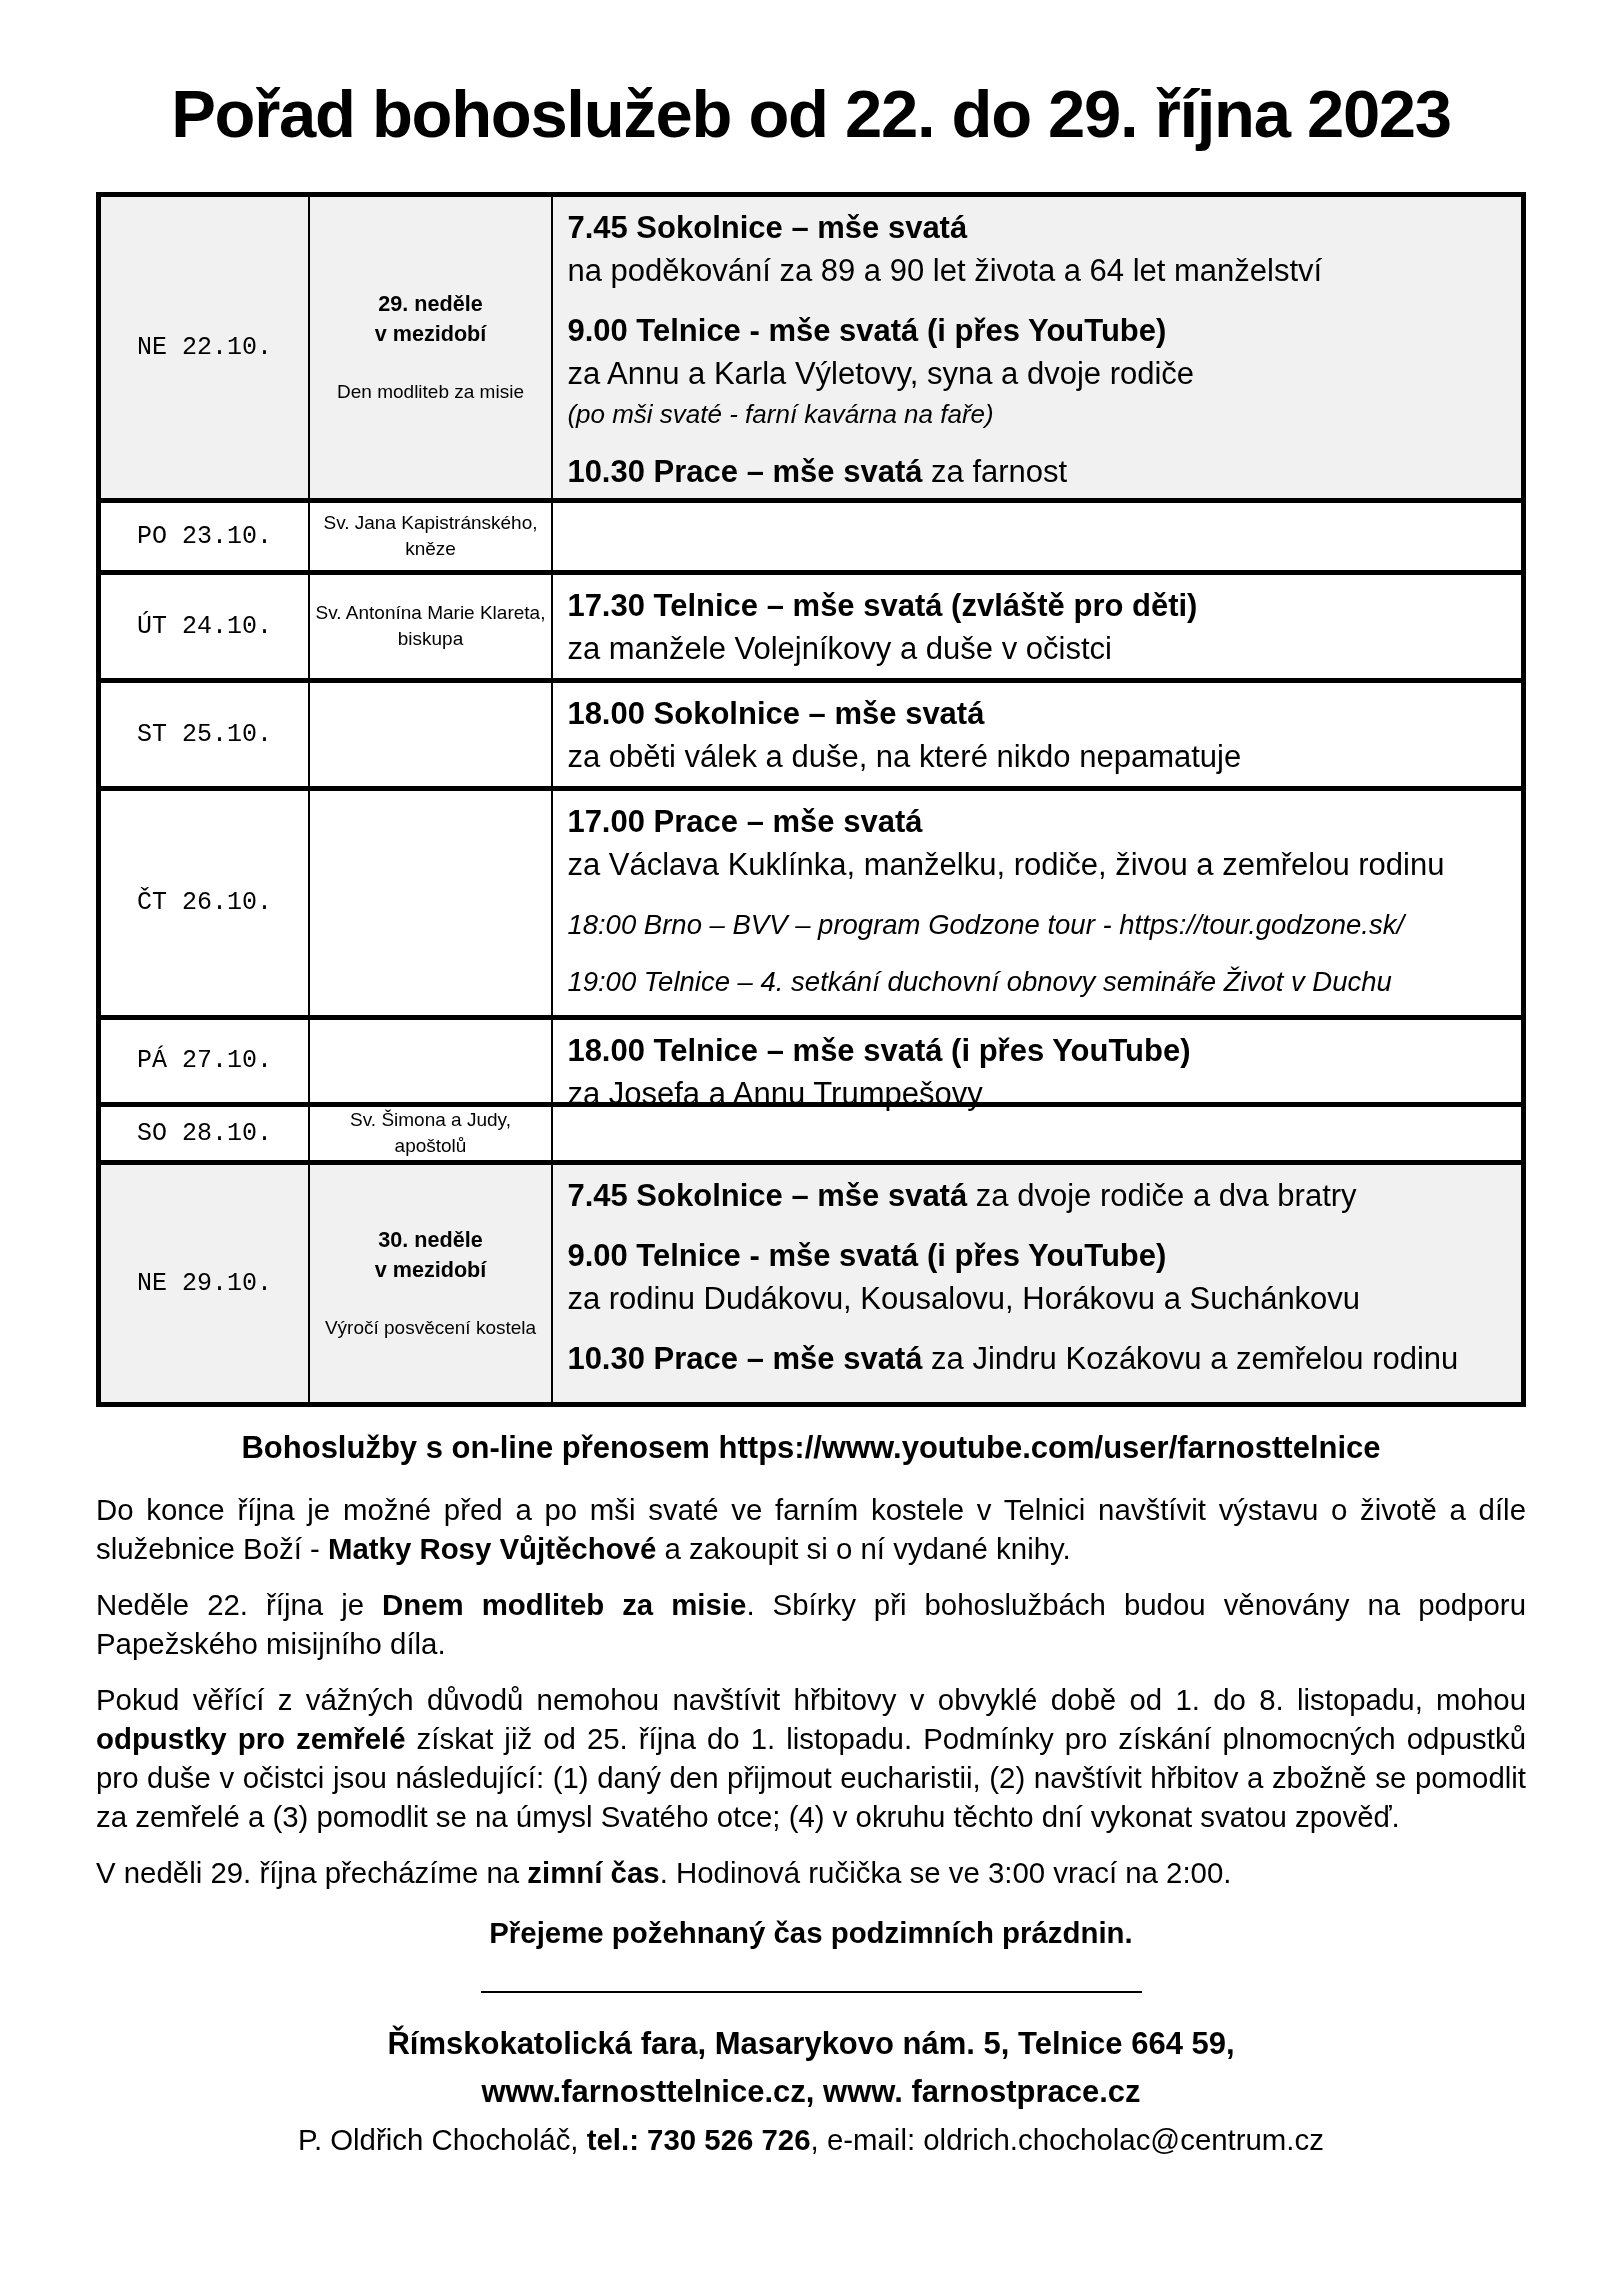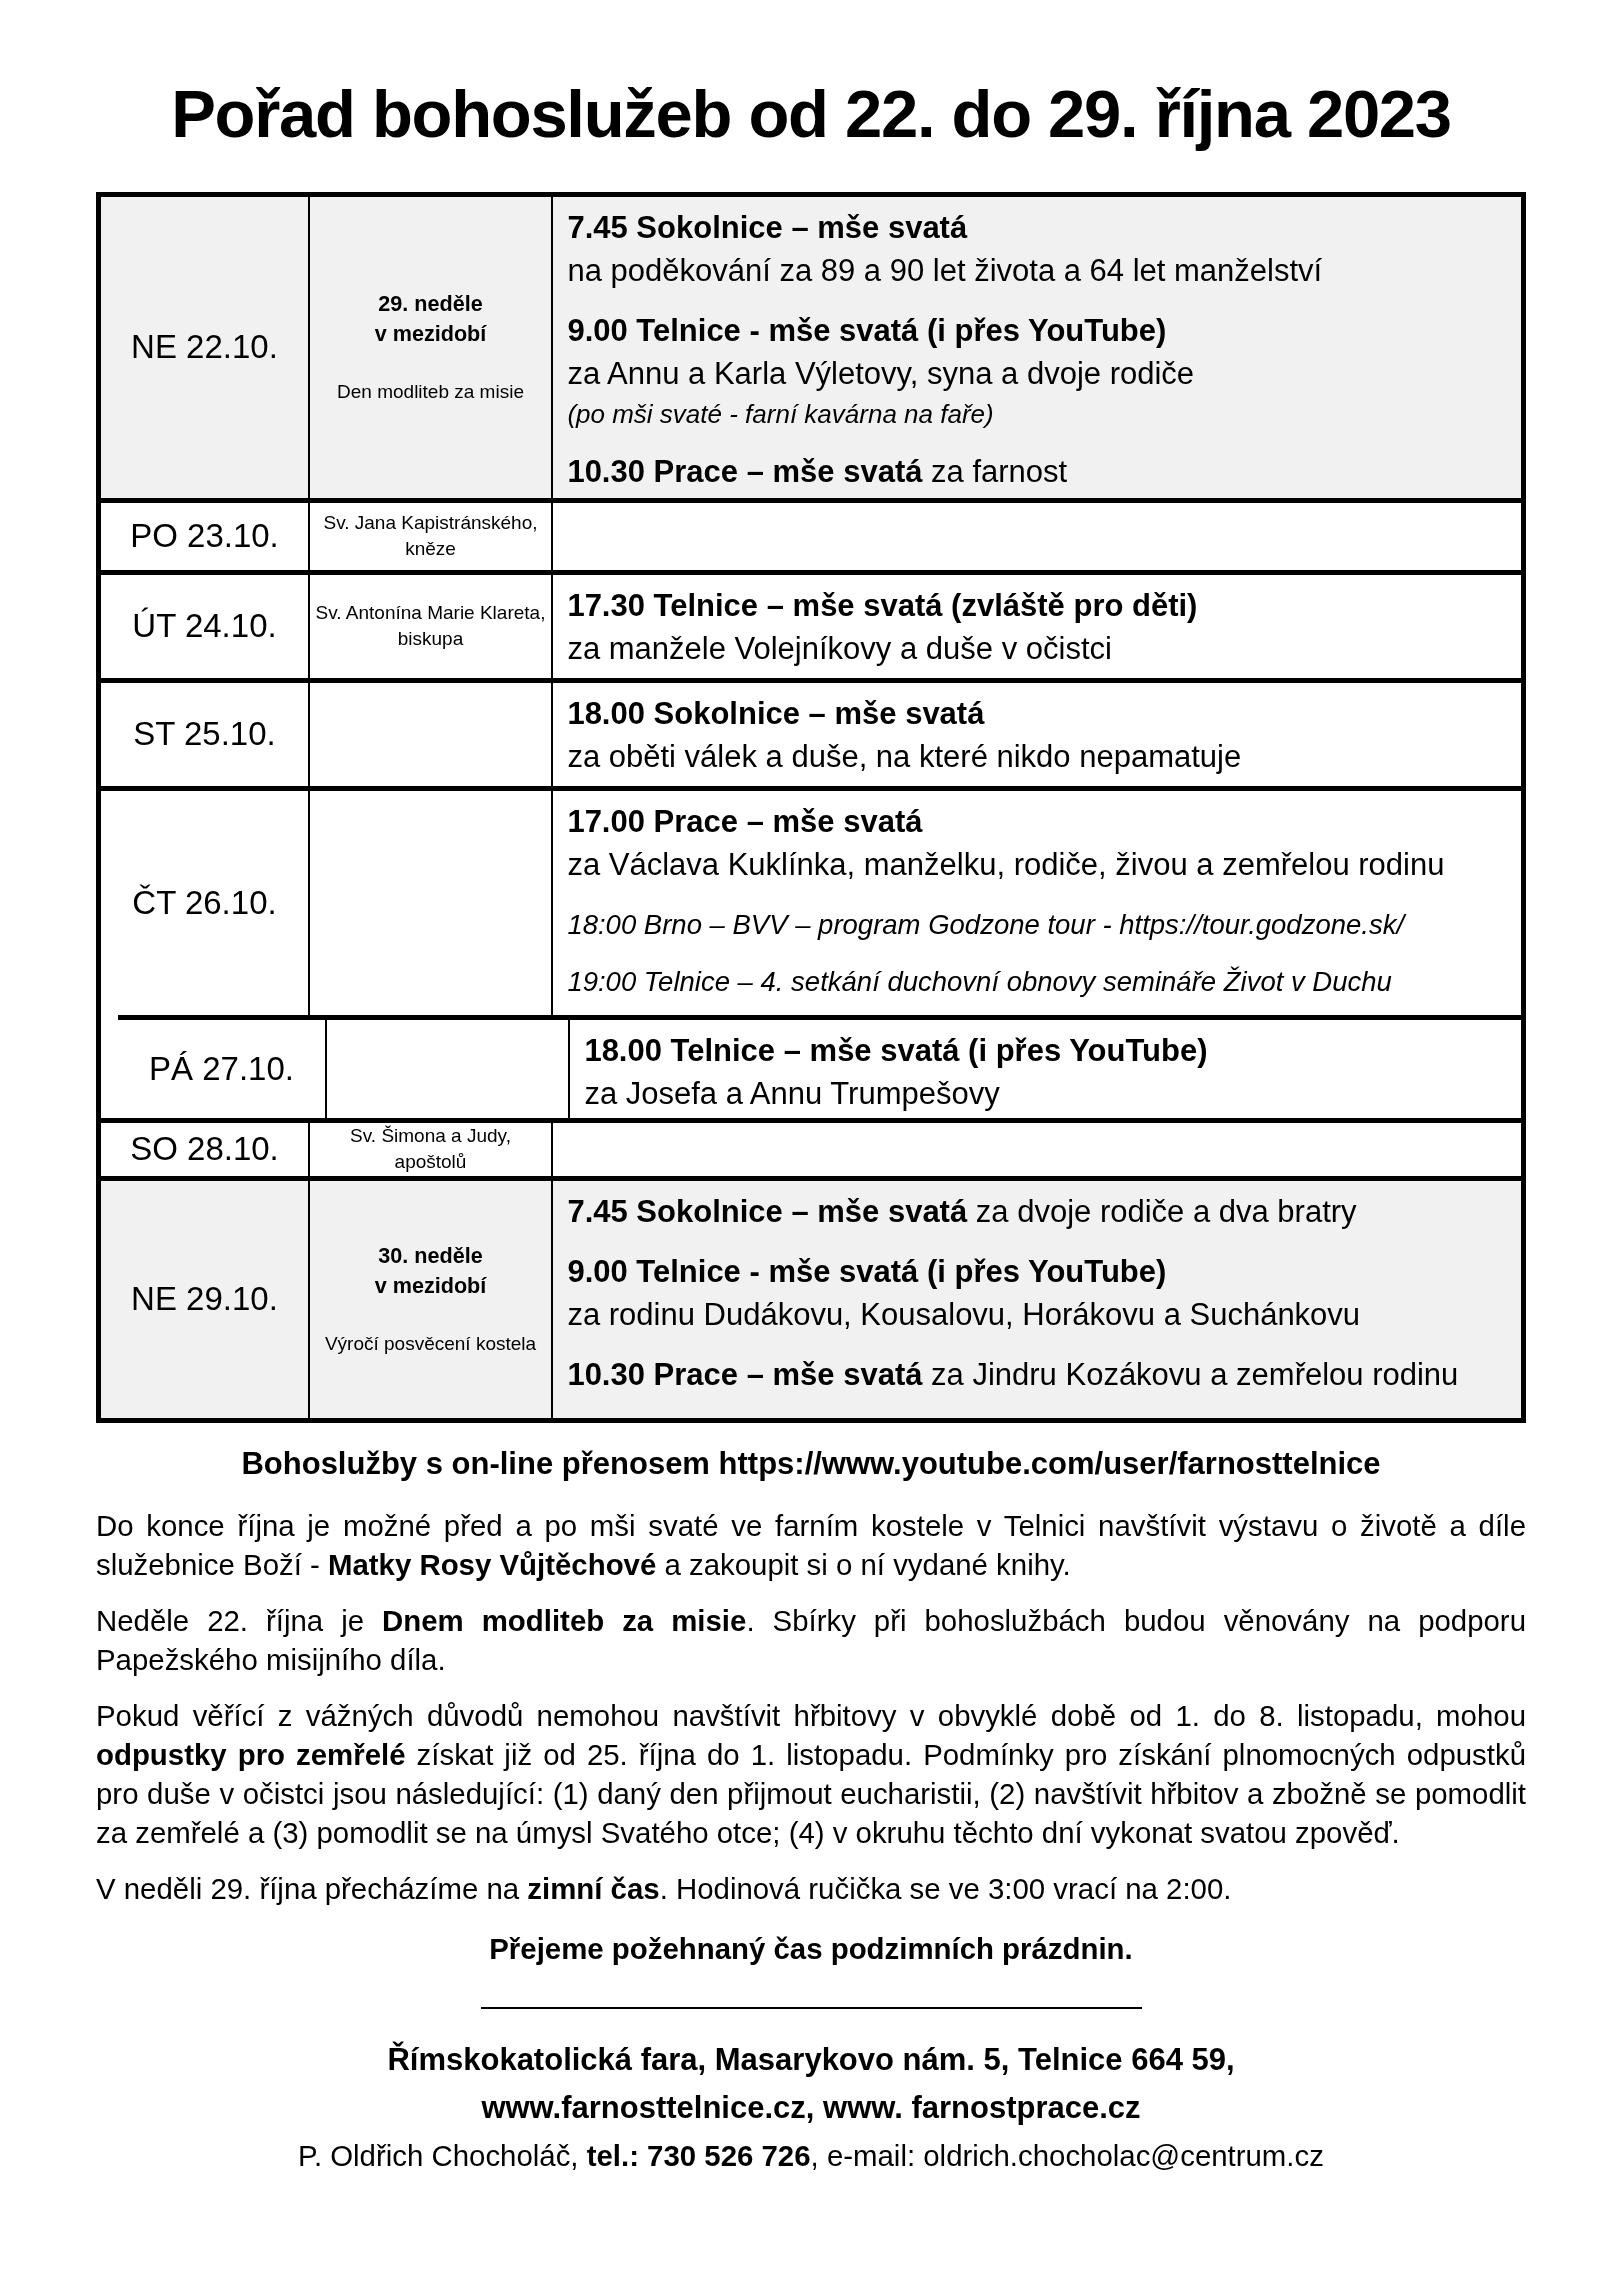--- a/index.html
+++ b/index.html
@@ -30,23 +30,24 @@
     width:1430px;
     box-sizing:border-box;
   }
   .row{display:flex;box-sizing:border-box;}
   .row + .row{border-top:5.9px solid #000;}
   .row.sunday{background:#f1f1f1;}
   .c1{
     width:209px;flex:0 0 209px;
     border-right:2.6px solid #000;
     display:flex;align-items:center;justify-content:center;
-    font-size:33px;
-    box-sizing:border-box;
-    text-align:center;
+    font-size:25px;
+    box-sizing:border-box;
+    text-align:center;
+    font-family:Liberation Mono, monospace;
   }
   .c2{
     width:243px;flex:0 0 243px;
     border-right:2.6px solid #000;
     display:flex;flex-direction:column;align-items:center;justify-content:center;
     text-align:center;
     box-sizing:border-box;
     padding:6.5px 5.2px;
   }
   .c3{
@@ -56,21 +57,21 @@
     box-sizing:border-box;
   }
   .feast-bold{font-size:21.6px;font-weight:700;line-height:30px;}
   .feast-note{font-size:19px;line-height:26px;margin-top:30px;}
   .feast-note.solo{margin-top:0;}
   .r0{height:301px;}
   .r1{height:72px;}
   .r2{height:108px;}
   .r3{height:108px;}
   .r4{height:229px;}
-  .r5{height:103px;margin-left:17px;}
+  .r5{height:87px;}
   .r6{height:58px;}
   .r7{height:242px;}
 
   .entry + .entry{margin-top:17px;}
   .t{font-size:31px;font-weight:700;line-height:43px;}
   .t .r{font-weight:400;}
   .d{font-size:31px;font-weight:400;line-height:43px;}
   .n{font-size:26px;font-style:italic;line-height:38px;}
   .it{font-size:27.5px;font-style:italic;line-height:38px;margin-top:19.6px;}
 

